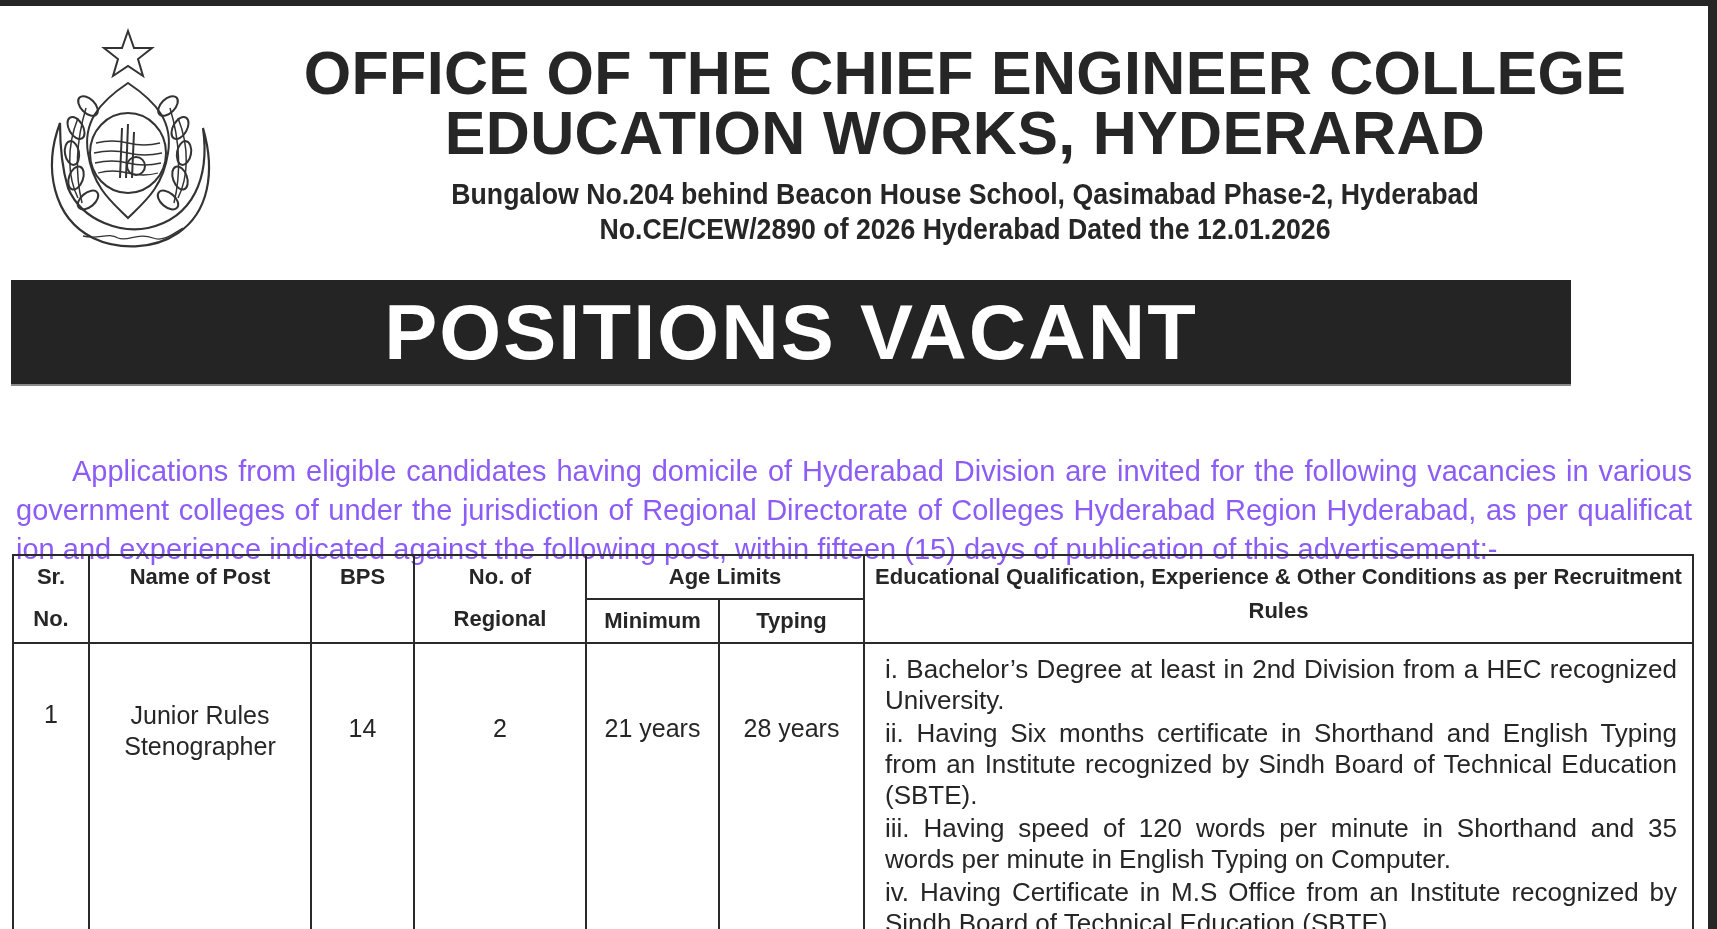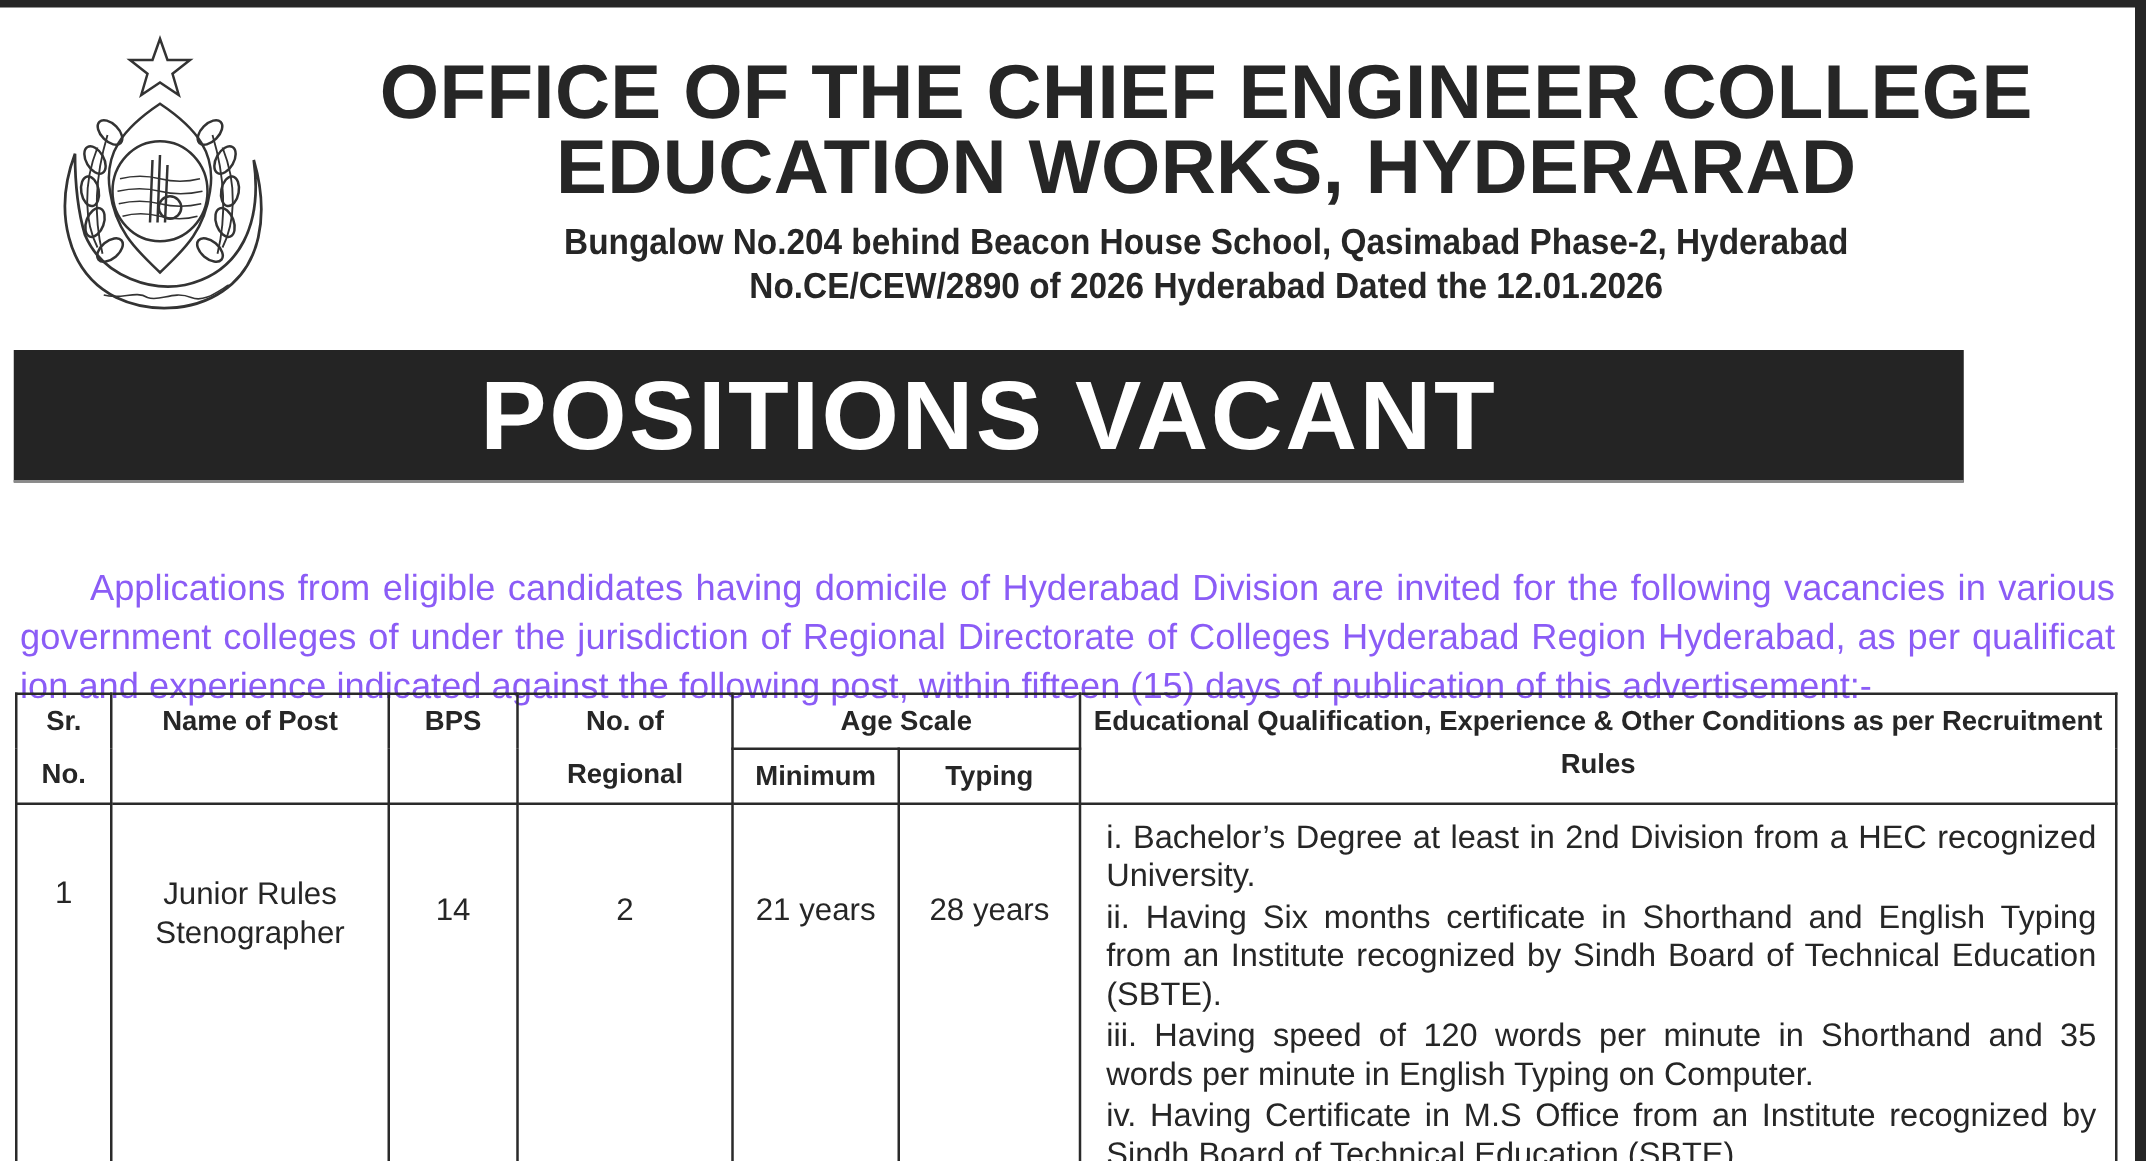--- a/index.html
+++ b/index.html
@@ -117,21 +117,21 @@
       <th rowspan="2" class="h-sr">
         <div>Sr.</div>
         <div>No.</div>
       </th>
       <th rowspan="2" class="h-sr">Name of Post</th>
       <th rowspan="2" class="h-sr">BPS</th>
       <th rowspan="2" class="h-sr">
         <div>No. of</div>
         <div>Regional</div>
       </th>
-      <th colspan="2" class="h-sr">Age Scale</th>
+      <th colspan="2" class="h-sr">Age Limits</th>
       <th rowspan="2" class="th-cond">Educational Qualification, Experience &amp; Other Conditions as per Recruitment Rules</th>
     </tr>
     <tr style="height:42px">
       <th class="h-sr">Minimum</th>
       <th class="h-sr">Typing</th>
     </tr>
   </thead>
   <tbody>
     <tr style="height:290px">
       <td class="cell-center" style="padding-top:56px">1</td>

